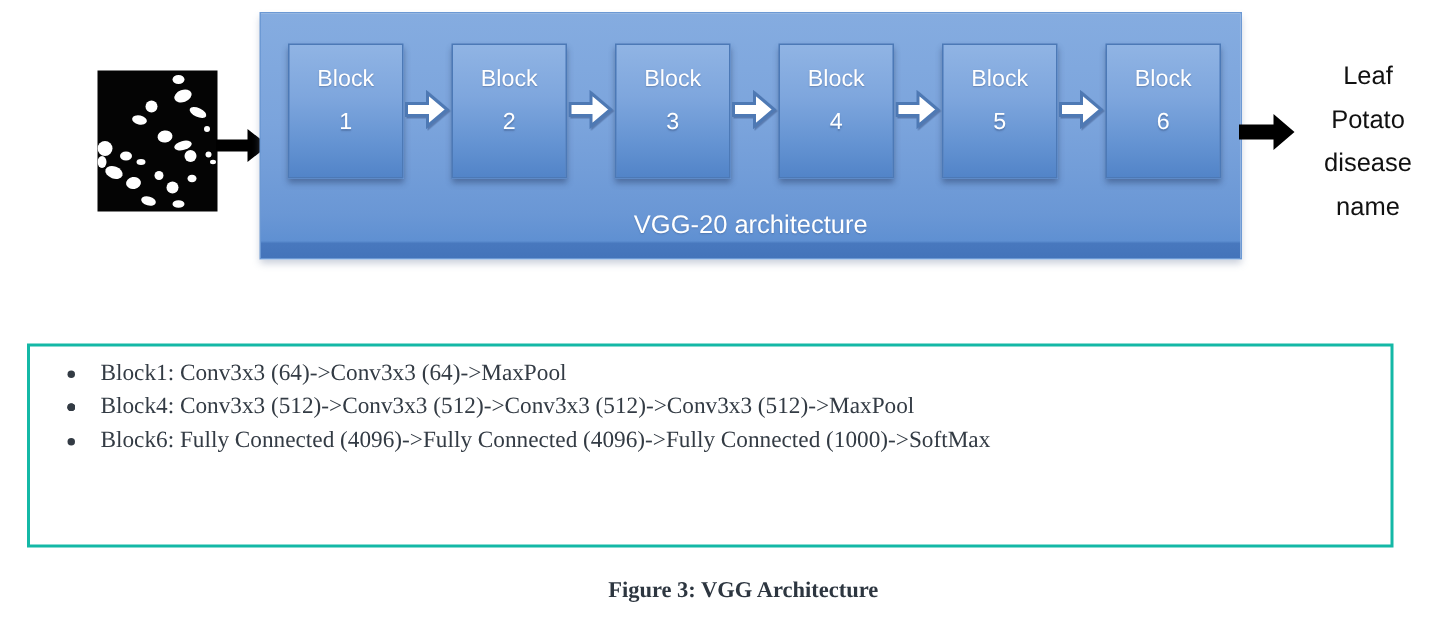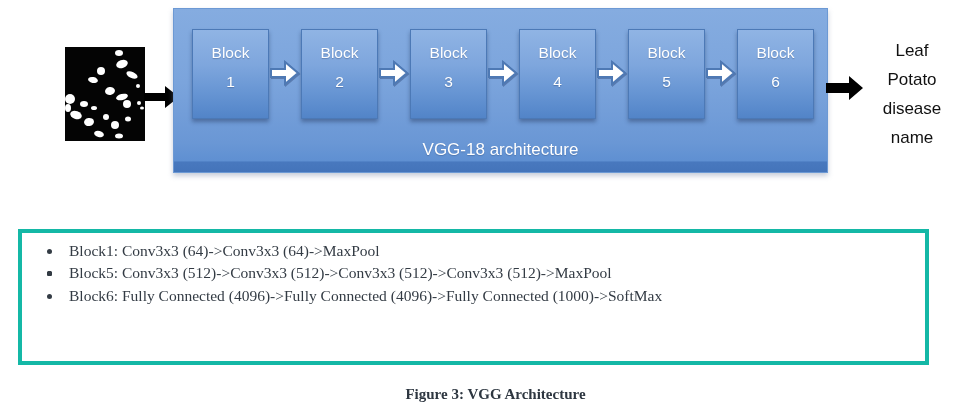--- a/index.html
+++ b/index.html
@@ -54,21 +54,21 @@
   .output-text {
     position:absolute; left:869px; top:36px; width:86px;
     text-align:center; color:#111111;
     font-size:17px; line-height:29px;
   }
   .output-text span { display:block; }
 
   
   .details-box {
     position:absolute; left:18px; top:229px; width:911px; height:136px;
-    box-sizing:border-box; border:4px solid #14b8a6;
+    box-sizing:border-box; border:2px solid #14b8a6;
     font-family:"Liberation Serif", serif; color:#333b44;
     background:#ffffff;
   }
   .details-list { margin:0; padding:7px 0 0 0; list-style:none; }
   .detail-item {
     position:relative; padding-left:47px;
     font-size:15.5px; line-height:22.3px; white-space:nowrap;
   }
   .detail-item .bullet-dot {
     position:absolute; left:25px; top:9px; width:5px; height:5px;
@@ -161,39 +161,38 @@
     </div>
     <svg class="flow-arrow" width="30" height="26" viewBox="0 0 30 26">
       <polygon points="1,9 15,9 15,2 28,13 15,24 15,17 1,17" fill="#ffffff" stroke="#4E79B4" stroke-width="2" stroke-linejoin="miter"></polygon>
     </svg>
 
     <div class="vgg-block">
       <span>Block</span><br>
       <span>6</span>
     </div>
 
-    <div class="vgg-label">VGG-18 architecture</div>
+    <div class="vgg-label">VGG-20 architecture</div>
   </div>
 
   <svg class="arrow-black arrow-out" width="38" height="26" viewBox="0 0 38 26">
     <polygon points="0,8 23,8 23,1 37,13 23,25 23,18 0,18" fill="#000000"></polygon>
   </svg>
 
   <div class="output-text">
     <span>Leaf</span>
     <span>Potato</span>
     <span>disease</span>
     <span>name</span>
   </div>
 </div>
 
 <div class="details-box">
   <ul class="details-list">
     <li class="detail-item"><span class="bullet-dot"></span><span>Block1: Conv3x3 (64)-&gt;Conv3x3 (64)-&gt;MaxPool</span></li>
     <li class="detail-item"><span class="bullet-dot"></span></li>
     <li class="detail-item"><span class="bullet-dot"></span></li>
-    <li class="detail-item"><span class="bullet-dot"></span></li>
-    <li class="detail-item"><span class="bullet-dot"></span><span>Block5: Conv3x3 (512)-&gt;Conv3x3 (512)-&gt;Conv3x3 (512)-&gt;Conv3x3 (512)-&gt;MaxPool</span></li>
+    <li class="detail-item"><span class="bullet-dot"></span><span>Block4: Conv3x3 (512)-&gt;Conv3x3 (512)-&gt;Conv3x3 (512)-&gt;Conv3x3 (512)-&gt;MaxPool</span></li>
     <li class="detail-item"><span class="bullet-dot"></span><span>Block6: Fully Connected (4096)-&gt;Fully Connected (4096)-&gt;Fully Connected (1000)-&gt;SoftMax</span></li>
   </ul>
 </div>
 
 <div class="caption">Figure 3: VGG Architecture</div>
 
 </body></html>

